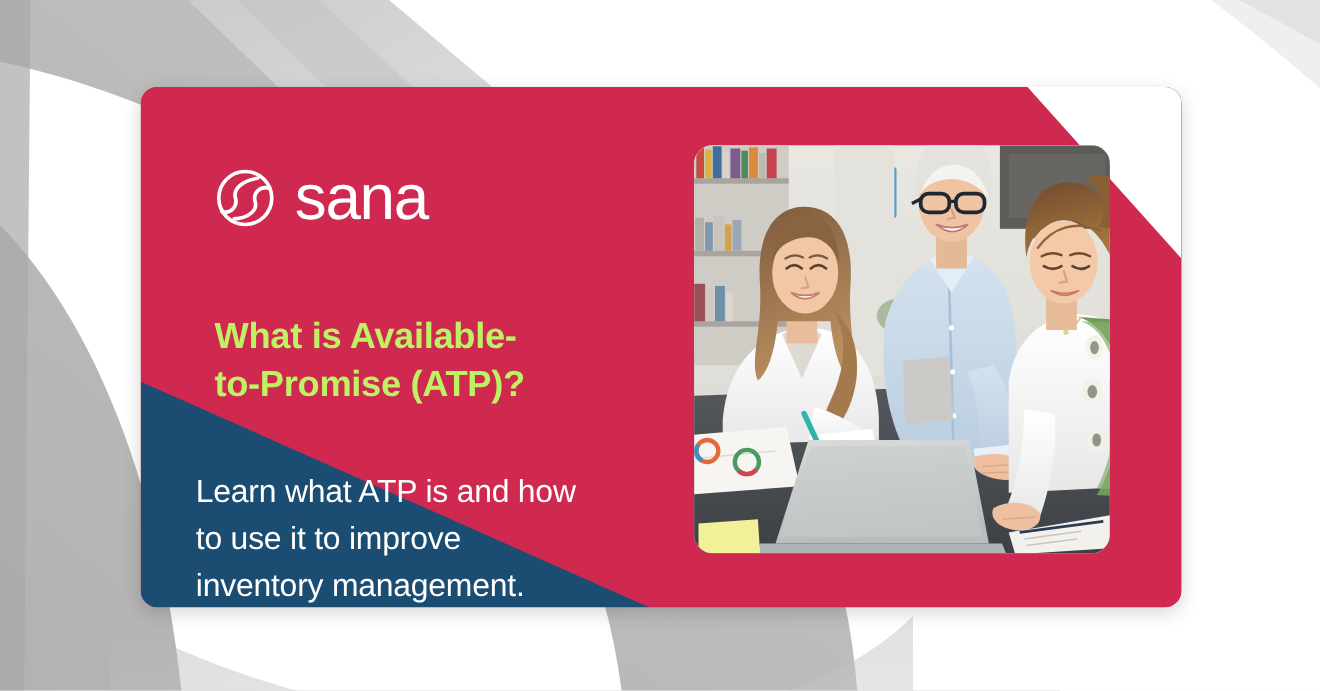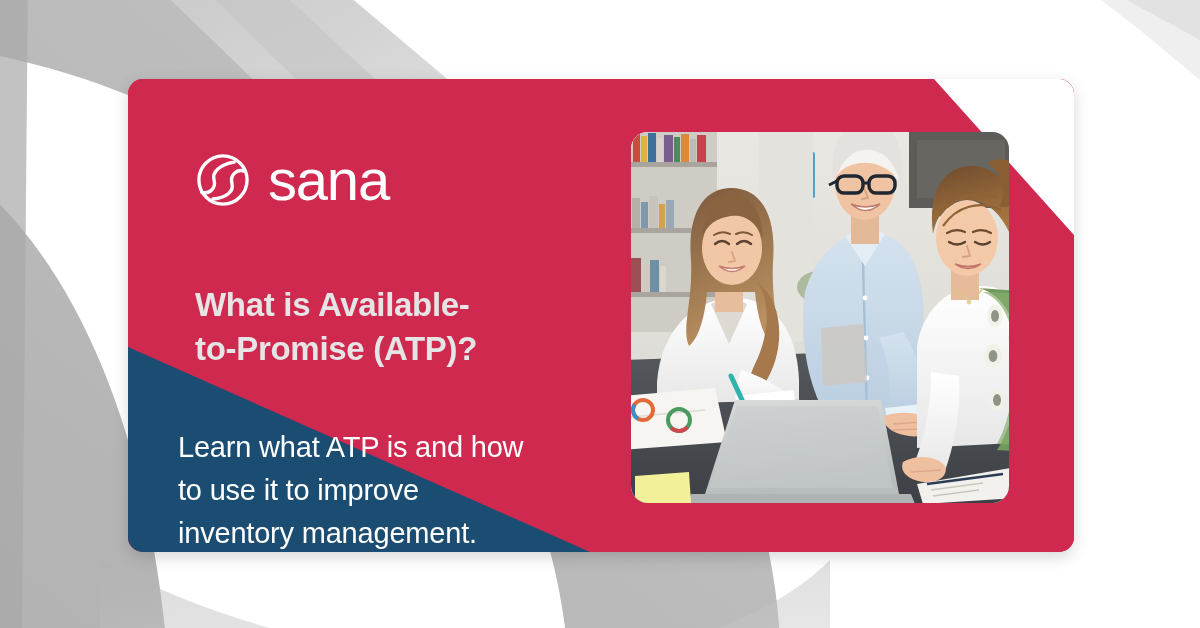--- a/index.html
+++ b/index.html
@@ -63,21 +63,21 @@
     line-height: 1;
     font-family: "Liberation Sans", sans-serif;
   }
 
   
   #headline {
     position: absolute;
     left: 67px;
     top: 182px;
     width: 420px;
-    color: #e5e5e5;
+    color: #bef264;
     font-size: 33px;
     font-weight: bold;
     line-height: 1.32;
     letter-spacing: -0.3px;
     z-index: 6;
     white-space: pre-line;
   }
 
   
   #subtitle {

